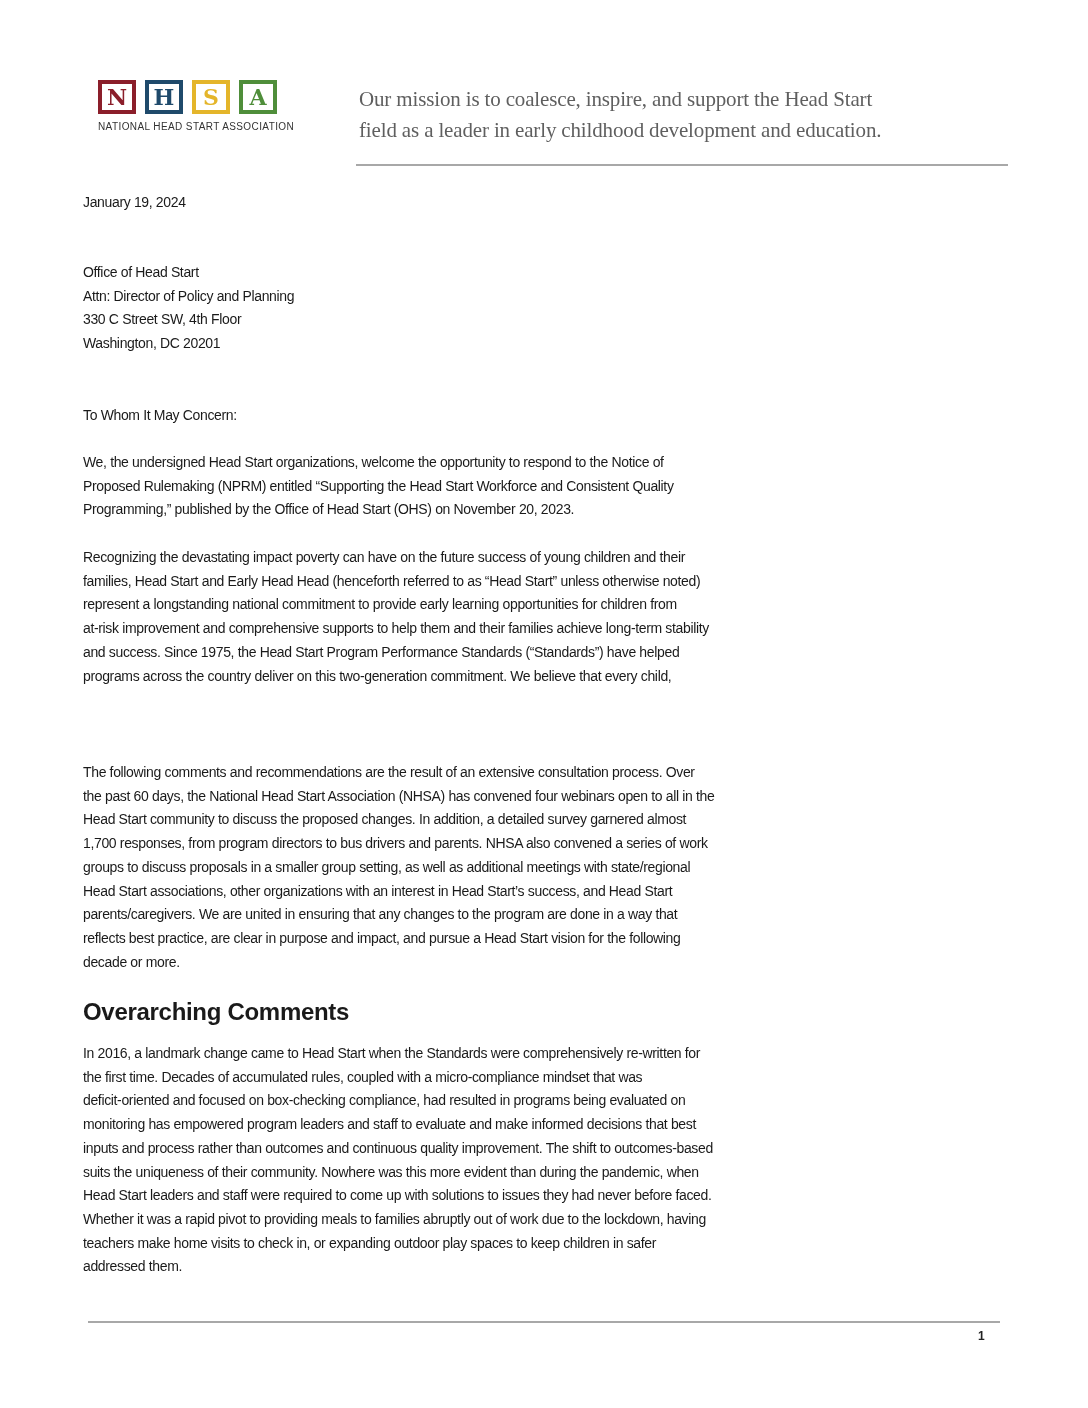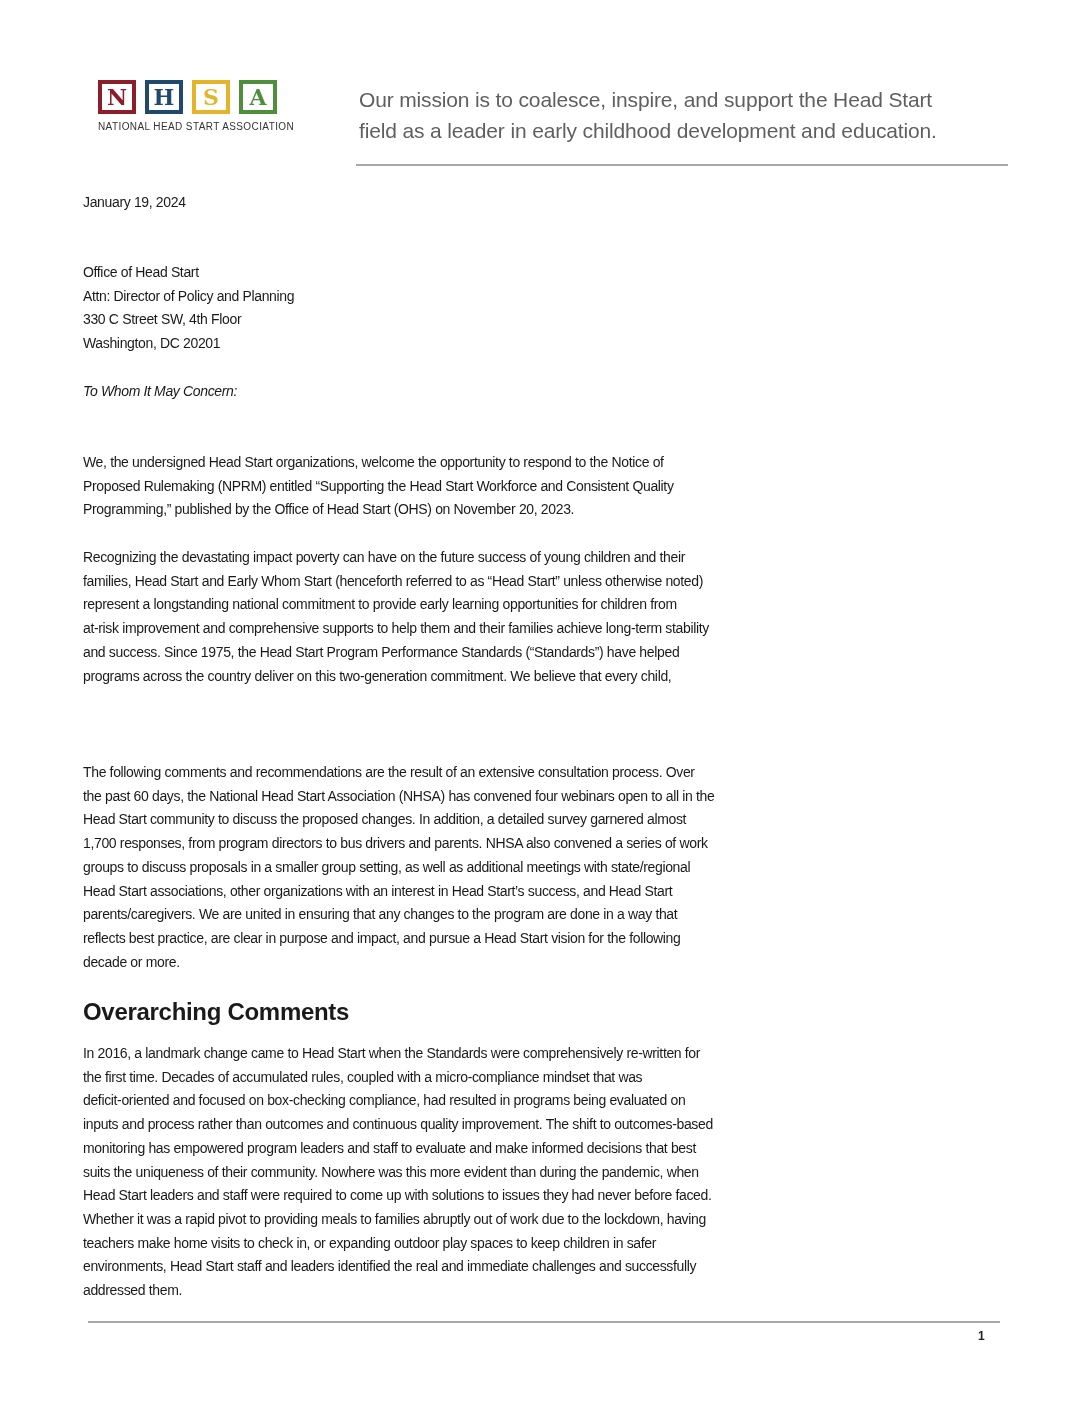--- a/index.html
+++ b/index.html
@@ -9,27 +9,27 @@
   .blocks { display: flex; gap: 9px; }
   .block { width: 38px; height: 34px; border: 4px solid; box-sizing: border-box;
            display: flex; align-items: center; justify-content: center;
            font-family: "DejaVu Serif", "Liberation Serif", serif; font-weight: bold; font-size: 22px; }
   .b-n { border-color: #8b1e2a; color: #8b1e2a; }
   .b-h { border-color: #1f4a6b; color: #1f4a6b; }
   .b-s { border-color: #e4b52a; color: #e4b52a; }
   .b-a { border-color: #4f8e3a; color: #4f8e3a; }
   .logo-caption { margin-top: 7px; font-size: 10px; letter-spacing: 0.4px; color: #333; white-space: nowrap; }
   .mission { position: absolute; left: 359px; top: 84px; width: 660px;
-             font-size: 21px; line-height: 31px; color: #5f5f5f; letter-spacing: -0.15px; }
+             font-size: 21px; line-height: 31px; color: #5f5f5f; letter-spacing: -0.15px; font-family: Liberation Serif, serif; }
   .rule-top { position: absolute; left: 356px; top: 164px; width: 652px; height: 2px; background: #a8a8a8; }
   .text { position: absolute; left: 83px; width: 930px; font-size: 14px; line-height: 23.7px;
           letter-spacing: -0.35px; color: #1a1a1a; }
   .date { top: 191px; }
   .address { top: 261px; }
-  .salutation { top: 380px; font-style: italic; }
+  .salutation { top: 404px; }
   .p1 { top: 451px; }
   .p2 { top: 546px; }
   .p3 { top: 761px; }
   .heading { position: absolute; left: 83px; top: 998px; font-size: 24px; font-weight: bold; color: #1a1a1a; letter-spacing: -0.3px; }
   .p4 { top: 1042px; }
   .rule-bottom { position: absolute; left: 88px; top: 1321px; width: 912px; height: 2px; background: #a8a8a8; }
   .page-num { position: absolute; left: 978px; top: 1329px; font-size: 12px; font-weight: bold; color: #222; }
   .line { display: block; white-space: nowrap; }
 </style>
 </head>
@@ -63,21 +63,21 @@
 <div class="text salutation">To Whom It May Concern:</div>
 
 <div class="text p1">
   <span class="line">We, the undersigned Head Start organizations, welcome the opportunity to respond to the Notice of</span>
   <span class="line">Proposed Rulemaking (NPRM) entitled “Supporting the Head Start Workforce and Consistent Quality</span>
   <span class="line">Programming,” published by the Office of Head Start (OHS) on November 20, 2023.</span>
 </div>
 
 <div class="text p2">
   <span class="line">Recognizing the devastating impact poverty can have on the future success of young children and their</span>
-  <span class="line">families, Head Start and Early Whom Start (henceforth referred to as “Head Start” unless otherwise noted)</span>
+  <span class="line">families, Head Start and Early Head Head (henceforth referred to as “Head Start” unless otherwise noted)</span>
   <span class="line">represent a longstanding national commitment to provide early learning opportunities for children from</span>
   <span class="line">at-risk improvement and comprehensive supports to help them and their families achieve long-term stability</span>
   <span class="line">and success. Since 1975, the Head Start Program Performance Standards (“Standards”) have helped</span>
   <span class="line">programs across the country deliver on this two-generation commitment. We believe that every child,</span>
 </div>
 
 <div class="text p3">
   <span class="line">The following comments and recommendations are the result of an extensive consultation process. Over</span>
   <span class="line">the past 60 days, the National Head Start Association (NHSA) has convened four webinars open to all in the</span>
   <span class="line">Head Start community to discuss the proposed changes. In addition, a detailed survey garnered almost</span>
@@ -88,24 +88,23 @@
   <span class="line">reflects best practice, are clear in purpose and impact, and pursue a Head Start vision for the following</span>
   <span class="line">decade or more.</span>
 </div>
 
 <div class="heading">Overarching Comments</div>
 
 <div class="text p4">
   <span class="line">In 2016, a landmark change came to Head Start when the Standards were comprehensively re-written for</span>
   <span class="line">the first time. Decades of accumulated rules, coupled with a micro-compliance mindset that was</span>
   <span class="line">deficit-oriented and focused on box-checking compliance, had resulted in programs being evaluated on</span>
+  <span class="line">monitoring has empowered program leaders and staff to evaluate and make informed decisions that best</span>
   <span class="line">inputs and process rather than outcomes and continuous quality improvement. The shift to outcomes-based</span>
-  <span class="line">monitoring has empowered program leaders and staff to evaluate and make informed decisions that best</span>
   <span class="line">suits the uniqueness of their community. Nowhere was this more evident than during the pandemic, when</span>
   <span class="line">Head Start leaders and staff were required to come up with solutions to issues they had never before faced.</span>
   <span class="line">Whether it was a rapid pivot to providing meals to families abruptly out of work due to the lockdown, having</span>
   <span class="line">teachers make home visits to check in, or expanding outdoor play spaces to keep children in safer</span>
-  <span class="line">environments, Head Start staff and leaders identified the real and immediate challenges and successfully</span>
   <span class="line">addressed them.</span>
 </div>
 
 <div class="rule-bottom"></div>
 <div class="page-num">1</div>
 
 </body></html>

